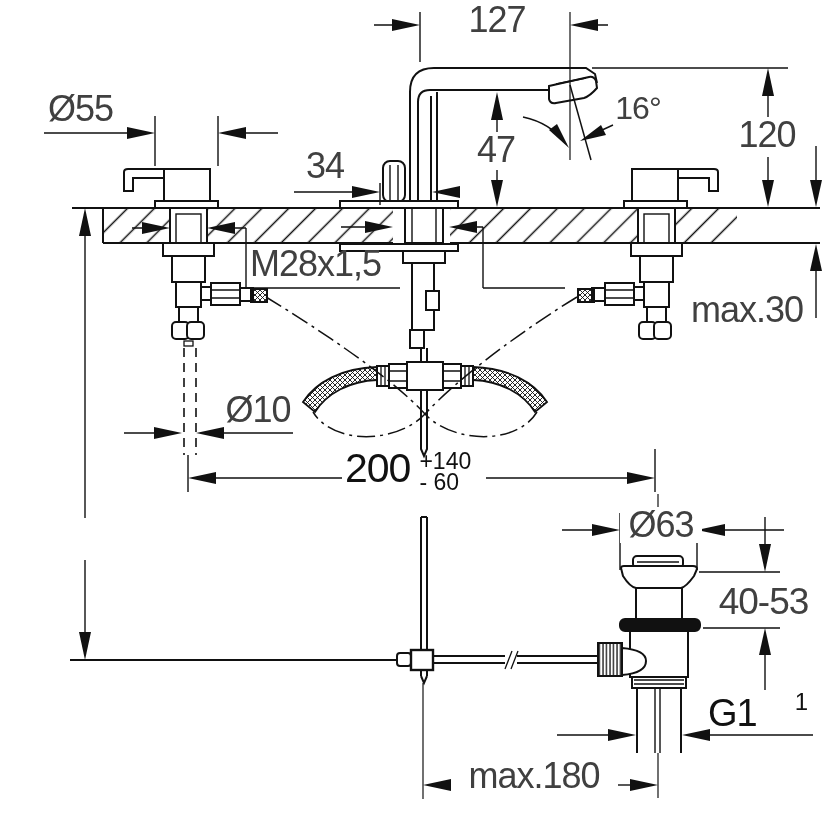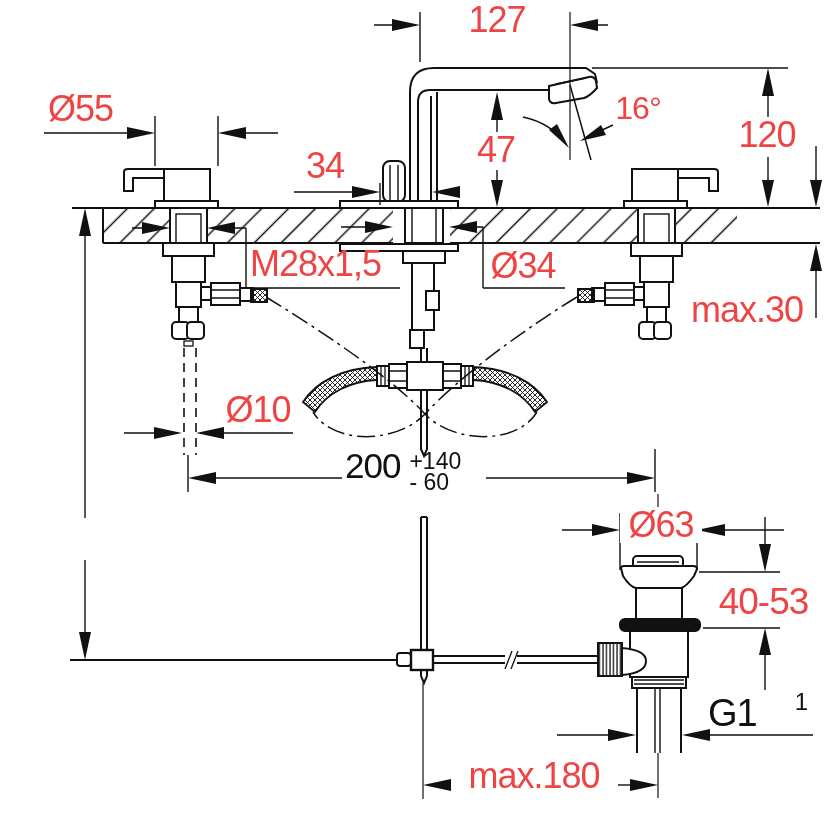--- a/index.html
+++ b/index.html
@@ -1,23 +1,23 @@
 <!DOCTYPE html>
 <html><head>
 <meta charset="utf-8">
 <style>
   html,body{margin:0;padding:0;background:#fff;}
   #stage{position:relative;width:834px;height:817px;background:#ffffff;overflow:hidden;
          font-family:"Liberation Sans", sans-serif;color:#111;}
   #stage svg{position:absolute;left:0;top:0;}
   .dim-label{position:absolute;font-size:36px;line-height:1;text-align:center;
-             letter-spacing:-1px;color:#ef4444;white-space:nowrap;}
+             letter-spacing:-1px;color:#404040;white-space:nowrap;}
   .bg{background:#fff;padding:0 3px;}
   .grp200{position:absolute;display:flex;align-items:flex-start;}
-  .grp200 .big{font-size:35px;line-height:1;letter-spacing:-1px;}
+  .grp200 .big{font-size:41px;line-height:1;letter-spacing:-1px;}
   .grp200 .tol{display:flex;flex-direction:column;font-size:23px;line-height:21px;
                margin-left:9px;margin-top:3px;letter-spacing:0;}
   .grpG{position:absolute;display:flex;align-items:flex-start;}
   .grpG .main{font-size:38px;line-height:1;letter-spacing:-1px;}
   .grpG .sup{font-size:24px;position:relative;top:-6px;margin-left:6px;}
   .grpG .slash{font-size:30px;position:relative;top:4px;margin:0 1px;}
   .grpG .sub{font-size:24px;position:relative;top:14px;}
 </style>
 </head>
 <body>
@@ -277,21 +277,20 @@
 </svg>
 
   <div class="dim-label" style="left:447px;top:2px;width:100px;">127</div>
   <div class="dim-label" style="left:598px;top:92px;width:80px;font-size:32px;">16°</div>
   <div class="dim-label bg" style="left:732px;top:117px;width:64px;">120</div>
   <div class="dim-label" style="left:33px;top:91px;width:95px;">Ø55</div>
   <div class="dim-label" style="left:297px;top:148px;width:56px;">34</div>
   <div class="dim-label bg" style="left:467px;top:132px;width:52px;">47</div>
   <div class="dim-label" style="left:682px;top:280px;width:130px;margin-top:12px;">max.30</div>
   <div class="dim-label" style="left:250px;top:246px;">M28x1,5</div>
-  <div class="dim-label" style="left:484px;top:248px;width:78px;">Ø34</div>
   <div class="dim-label" style="left:216px;top:392px;width:84px;">Ø10</div>
 
   <div class="grp200" style="left:345px;top:448px;">
     <span class="big">200</span>
     <span class="tol">
       <span>+140</span>
       <span>- 60</span>
     </span>
   </div>
 

